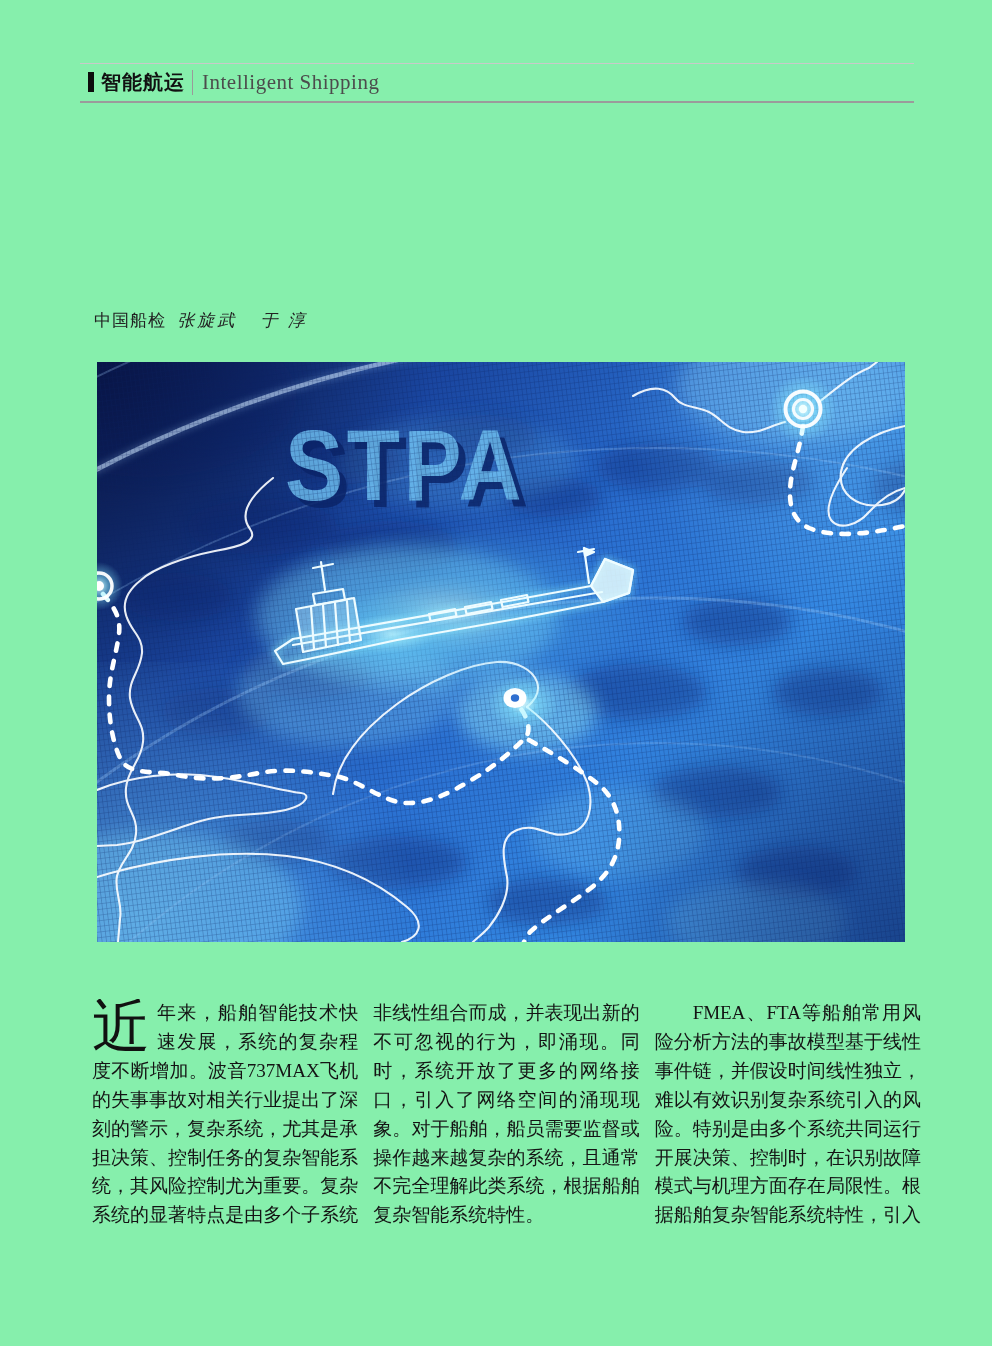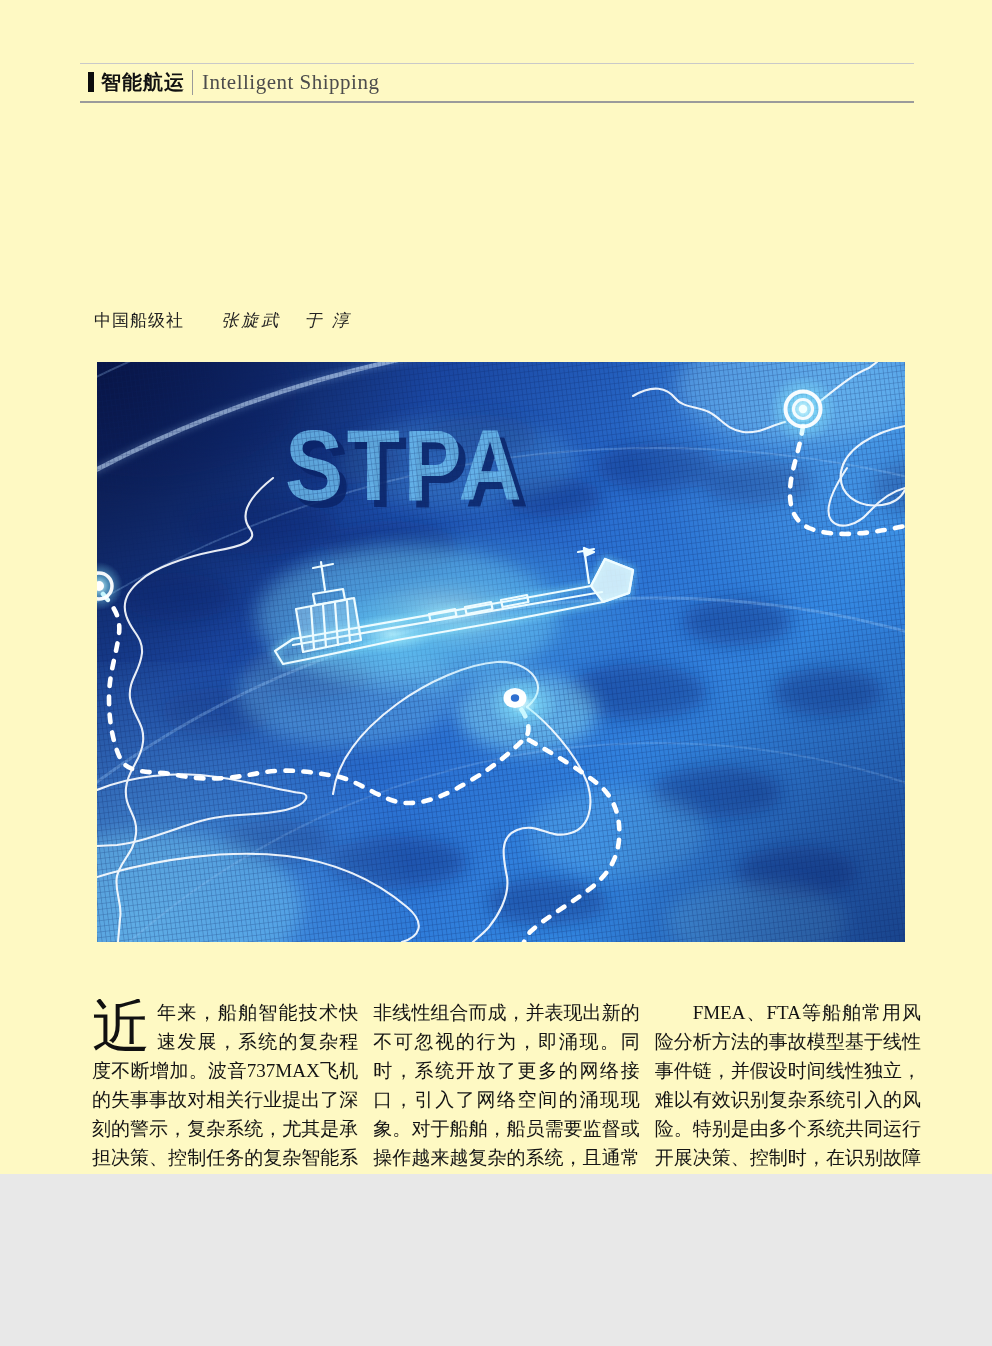--- a/index.html
+++ b/index.html
@@ -1,36 +1,36 @@
 <!DOCTYPE html>
 <html><head>
 <meta charset="utf-8">
 <style>
   html,body{margin:0;padding:0;background:#e8e8e8;}
   .page{
-    position:relative;width:992px;height:1174px;margin:0 auto;background:#fef9c3;
+    position:relative;width:992px;height:1346px;margin:0 auto;background:#86efac;
     font-family:"Liberation Serif",serif;overflow:hidden;
   }
   
   .rule-top{position:absolute;left:80px;top:63px;width:834px;height:1px;background:#c9c9c9;}
   .rule-mid{position:absolute;left:80px;top:101px;width:834px;height:1.5px;background:#9b9b9b;}
   .section-row{position:absolute;left:88px;top:68px;height:28px;display:flex;align-items:center;}
   .section-bar{width:6px;height:20px;background:#0d0d0d;margin-right:7px;}
   .section-cn{font-family:"Liberation Sans",sans-serif;font-weight:700;font-size:20px;color:#111;letter-spacing:1px;}
   .vsep{width:1px;height:25px;background:#9a9a9a;margin:0 9px 0 7px;}
   .section-en{font-family:"Liberation Serif",serif;font-size:21px;color:#4c4c4c;letter-spacing:0.5px;}
   
   .title{
     position:absolute;left:90px;top:222px;width:840px;margin:0;
     font-family:"Liberation Sans",sans-serif;font-weight:700;font-size:45px;color:#000;
     letter-spacing:0px;white-space:nowrap;
   }
   .authors{position:absolute;left:94px;top:309px;font-size:17px;color:#222;letter-spacing:1px;}
   .affiliation{font-family:"Liberation Serif",serif;}
-  .author-name{font-style:italic;margin-left:32px;letter-spacing:3px;}
+  .author-name{font-style:italic;margin-left:6px;letter-spacing:3px;}
   .author-name + .author-name{margin-left:18px;}
   
   .hero{position:absolute;left:97px;top:362px;width:808px;height:580px;}
   .hero svg{display:block;}
   
   .columns{
     position:absolute;left:92px;top:999px;width:829px;height:234px;
     column-count:3;column-gap:15px;column-fill:auto;
     font-size:19px;line-height:28.9px;text-align:justify;text-justify:inter-character;
     color:#141414;overflow:hidden;
@@ -55,21 +55,21 @@
   <div class="rule-top"></div>
   <div class="section-row">
     <span class="section-bar"></span>
     <span class="section-cn">智能航运</span>
     <span class="vsep"></span>
     <span class="section-en">Intelligent Shipping</span>
   </div>
   <div class="rule-mid"></div>
 
   <div class="authors">
-    <span class="affiliation">中国船级社</span>
+    <span class="affiliation">中国船检</span>
     <span class="author-name">张旋武</span>
     <span class="author-name">于 淳</span>
   </div>
 
   <figure class="hero" style="margin:0">
     <svg width="808" height="580" viewBox="0 0 808 580">
       <defs>
         <linearGradient id="bgGrad" x1="0" y1="0" x2="690" y2="580" gradientUnits="userSpaceOnUse">
           <stop offset="0" stop-color="#0f2158"></stop>
           <stop offset="0.30" stop-color="#1a46a0"></stop>

